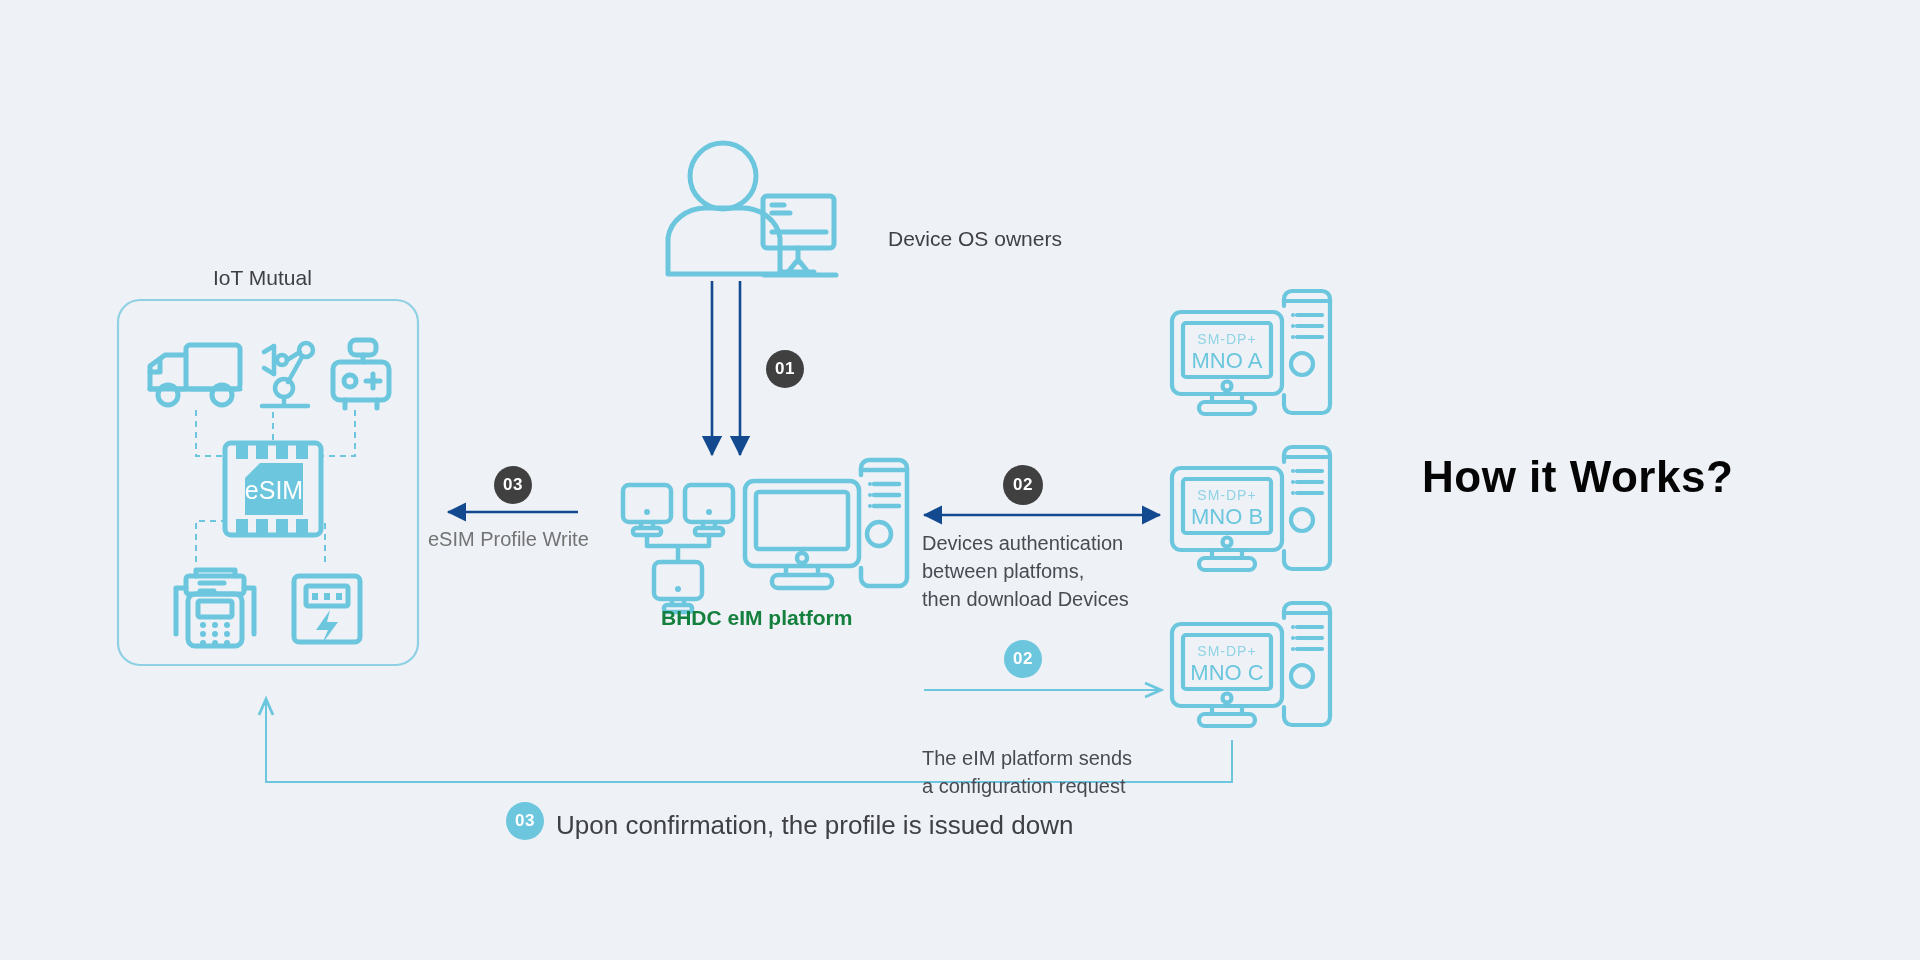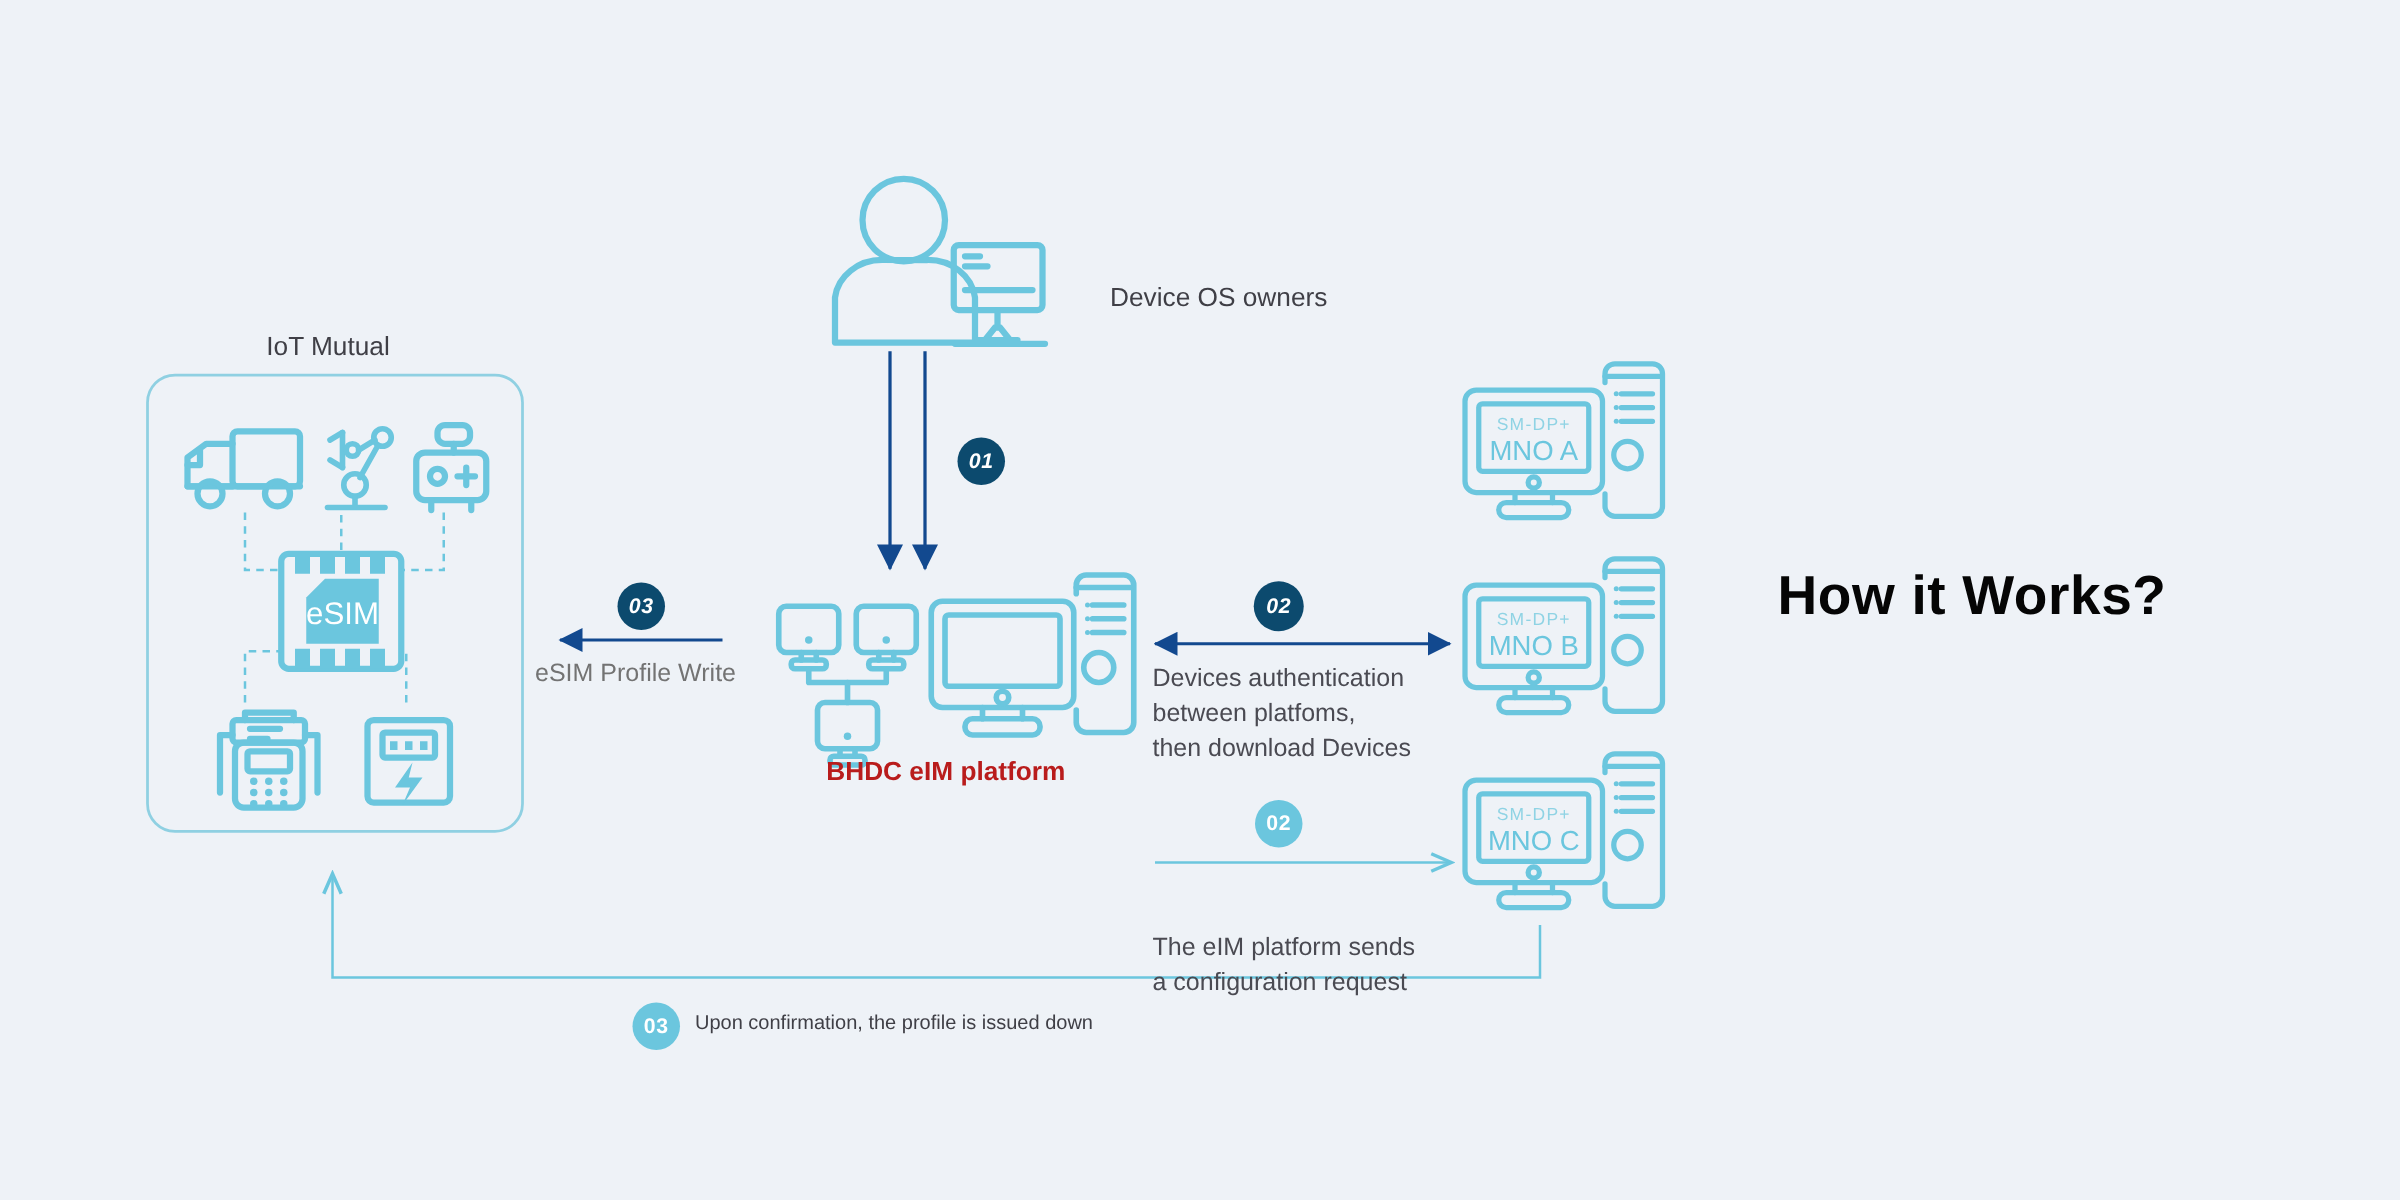--- a/index.html
+++ b/index.html
@@ -9,32 +9,32 @@
     font-family:"Liberation Sans", sans-serif;
     overflow:hidden;
     position:relative;
   }
   #stage{position:absolute;inset:0;}
   .svg-layer{position:absolute;left:0;top:0;width:1920px;height:960px;}
 
   .lbl{position:absolute;color:#3f3f46;white-space:nowrap;}
   .lbl-iot{font-size:21px;color:#3f3f46;}
   .lbl-dev-os{font-size:21px;color:#3f3f46;margin-left:27px;}
-  .lbl-platform{font-size:21px;font-weight:bold;color:#b91c1c;}
+  .lbl-platform{font-size:21px;font-weight:bold;color:#15803d;}
   .lbl-esimwrite{font-size:20px;color:#737373;}
   .lbl-multi{font-size:20px;color:#4a4a52;line-height:28px;white-space:normal;}
-  .lbl-bottom{font-size:16px;color:#3f3f46;}
+  .lbl-bottom{font-size:26px;color:#3f3f46;}
   .title{position:absolute;font-size:44px;font-weight:bold;color:#050505;letter-spacing:.5px;white-space:nowrap;}
 
   .badge{
     position:absolute;border-radius:50%;
     display:flex;align-items:center;justify-content:center;
     color:#ffffff;font-size:17px;font-weight:bold;letter-spacing:.5px;
   }
-  .badge-dark{background:#0c4a6e;font-style:italic;}
+  .badge-dark{background:#404040;}
   .badge-light{background:#6bc6de;}
 </style>
 </head>
 <body>
 
 <div id="stage">
 
   <svg class="svg-layer" viewBox="0 0 1920 960">
     <defs>
       <marker id="arrowDark" markerWidth="9" markerHeight="9" refX="7.5" refY="4" orient="auto">

